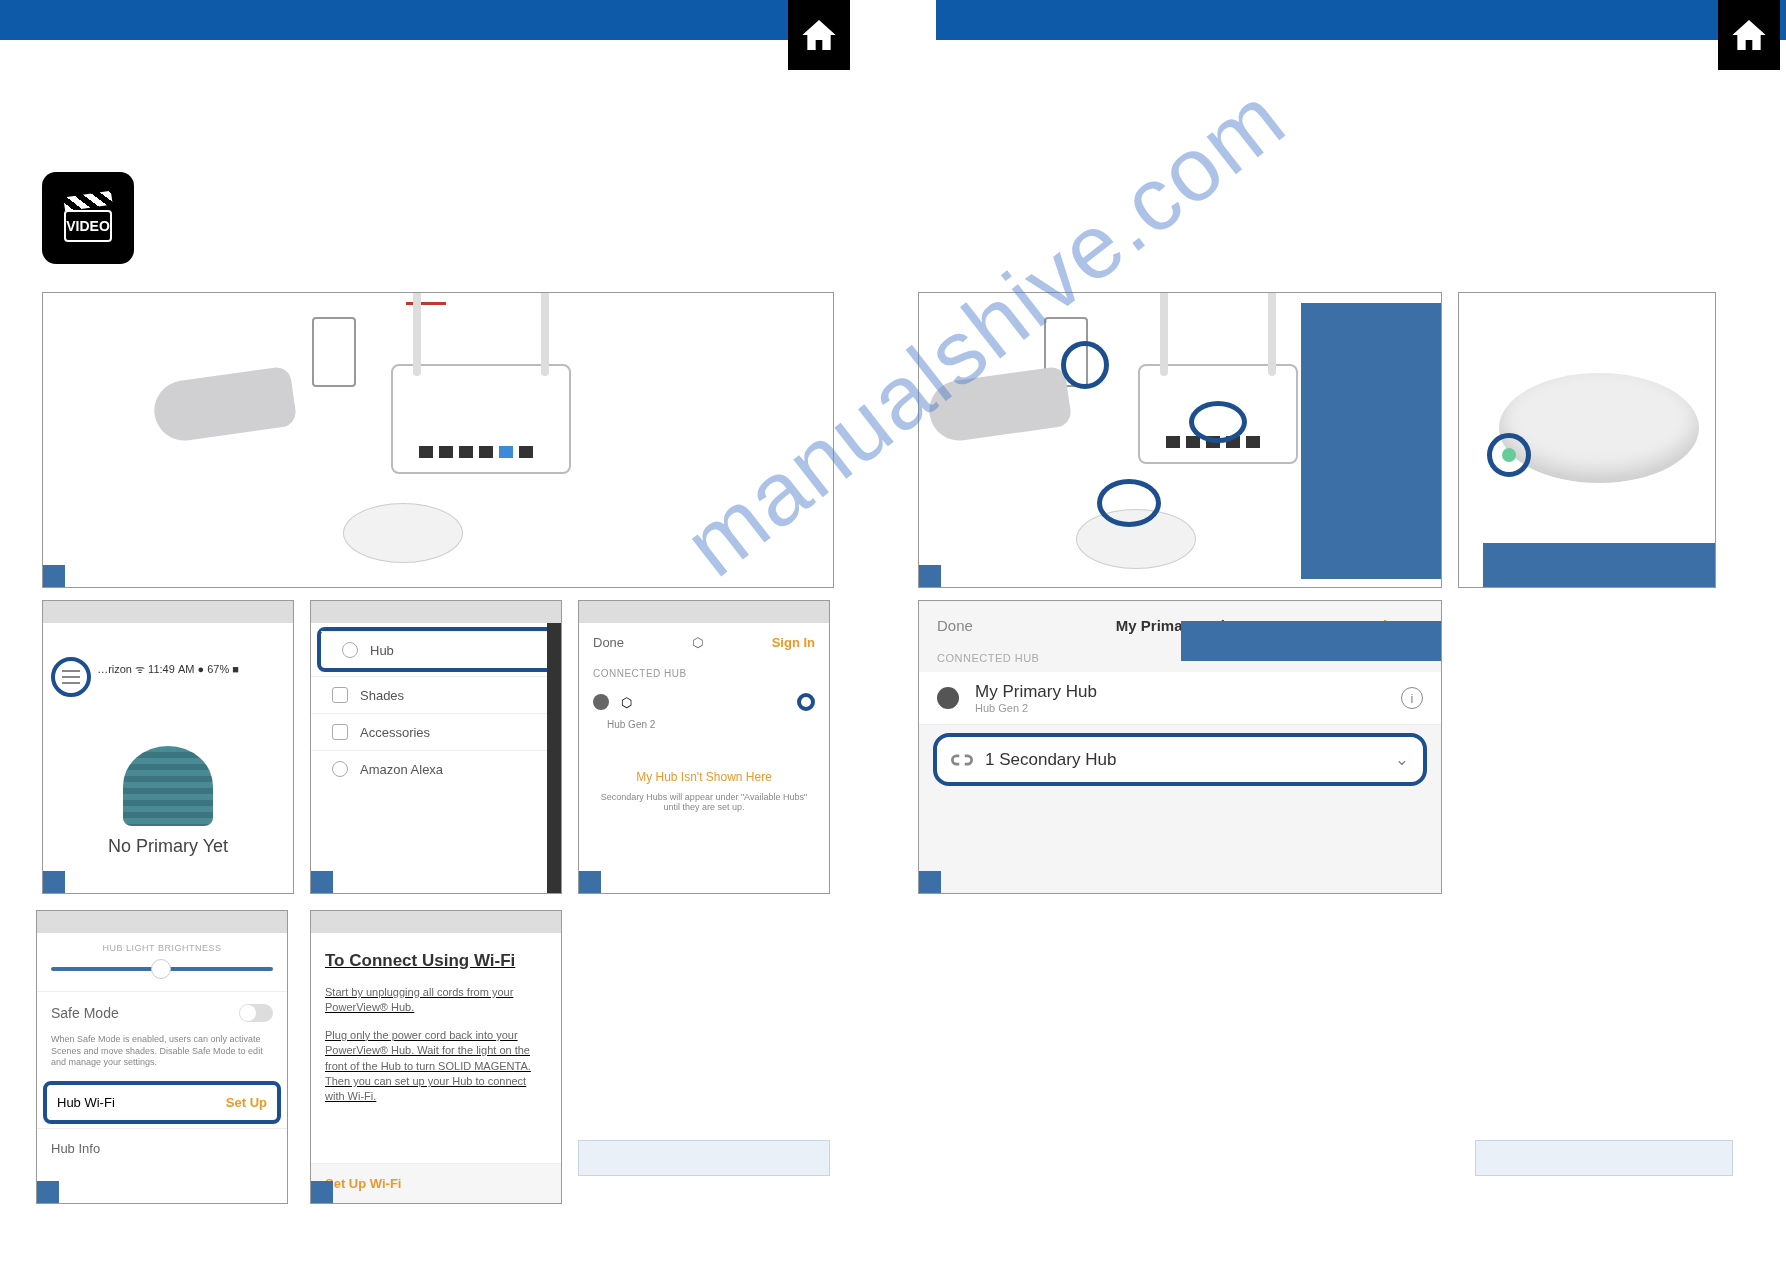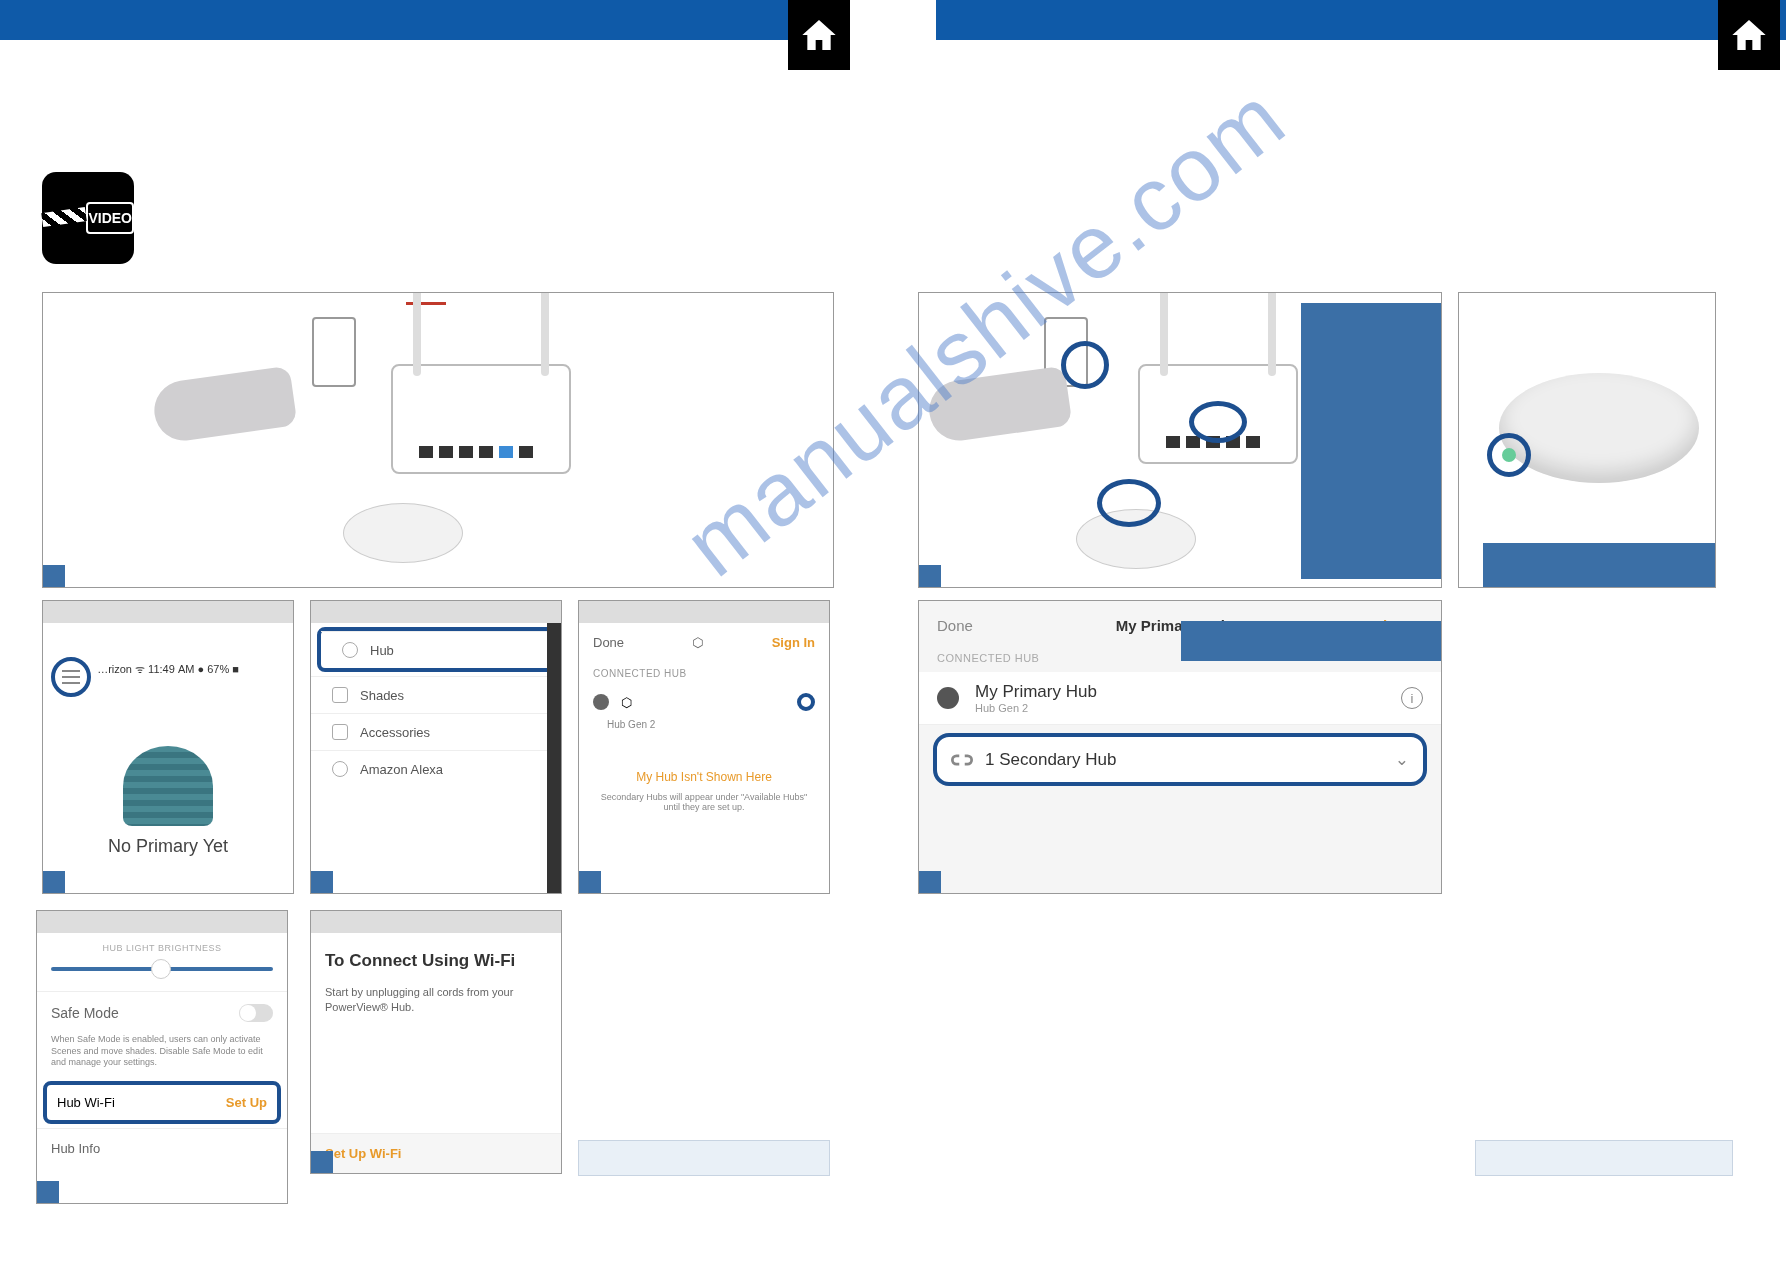--- a/index.html
+++ b/index.html
@@ -36,21 +36,21 @@
 
   .video-icon {
     position: absolute;
     left: 42px;
     top: 172px;
     width: 92px;
     height: 92px;
     background: #000;
     border-radius: 14px;
     display: flex;
-    flex-direction: row;
+    flex-direction: column;
     align-items: center;
     justify-content: center;
     color: #fff;
   }
   .video-icon .clapper {
     width: 48px; height: 14px;
     background: repeating-linear-gradient(45deg,#fff 0 6px,#000 6px 12px);
     transform: rotate(-8deg);
     margin-bottom: 2px;
   }
@@ -71,21 +71,21 @@
   .p1  { left: 42px;  top: 292px; width: 792px; height: 296px; }
   .p1 .sq { position: absolute; bottom: 0; left: 0; width: 22px; height: 22px; background: #3b6fa6; }
 
   
   .p2  { left: 42px;  top: 600px; width: 252px; height: 294px; }
   .p3  { left: 310px; top: 600px; width: 252px; height: 294px; }
   .p4  { left: 578px; top: 600px; width: 252px; height: 294px; }
 
   
   .p5  { left: 36px;  top: 910px; width: 252px; height: 294px; }
-  .p6  { left: 310px; top: 910px; width: 252px; height: 264px; }
+  .p6  { left: 310px; top: 910px; width: 252px; height: 294px; text-decoration: underline; }
 
   .note-box {
     position: absolute;
     background: #e9f0f7;
     border: 1px solid #c8d4e2;
     height: 36px;
   }
   .note1 { left: 578px; top: 1140px; width: 252px; }
   .note2 { left: 1475px; top: 1140px; width: 258px; }
 
@@ -314,20 +314,21 @@
   </div>
   <div class="hinfo">Hub Info</div>
   <div class="sq-bl"></div>
 </div>
 
 <div class="panel p6">
   <div class="ss-top"></div>
   <div class="pad">
     <div class="h">To Connect Using Wi-Fi</div>
     <div class="para">Start by unplugging all cords from your PowerView® Hub.</div>
+    <div class="para">Plug only the power cord back into your PowerView® Hub. Wait for the light on the front of the Hub to turn SOLID MAGENTA. Then you can set up your Hub to connect with Wi-Fi.</div>
   </div>
   <div class="btn">Set Up Wi-Fi</div>
   <div class="sq-bl"></div>
 </div>
 
 <div class="note-box note1"></div>
 
 <div class="panel r1">
   <div class="illus">
     <div class="outlet" style="left:24%; top:8%;"></div>

